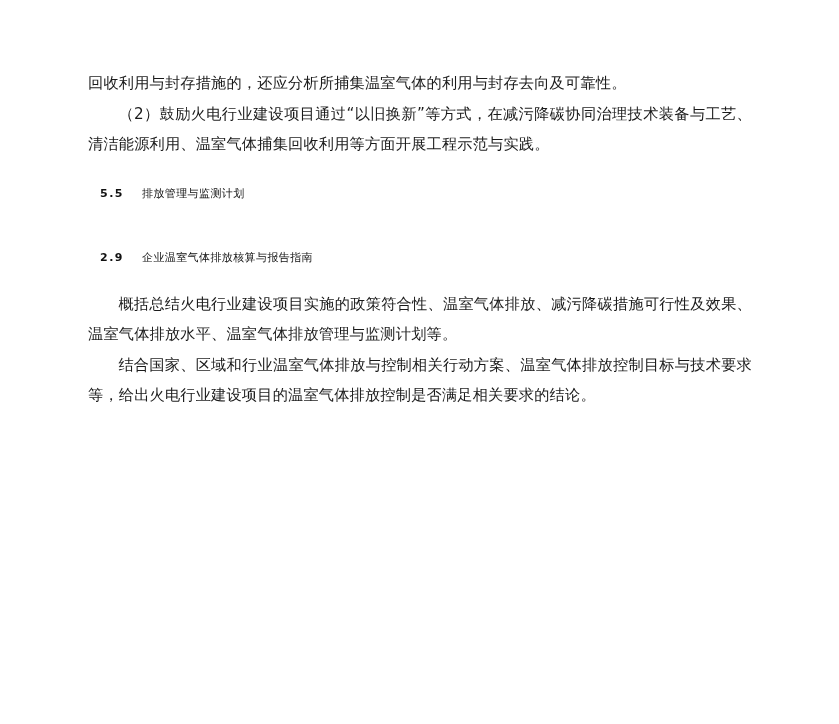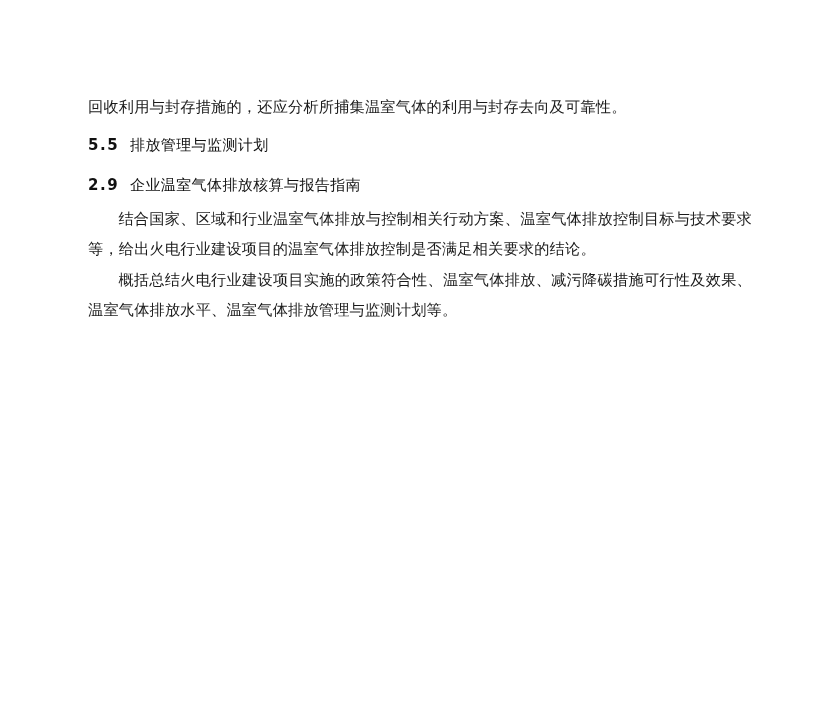--- a/index.html
+++ b/index.html
@@ -17,42 +17,42 @@
   .page {
     position: relative;
     width: 839px;
     height: 724px;
     background: #ffffff;
     box-sizing: border-box;
   }
   .content {
     position: absolute;
     left: 88px;
-    top: 92px;
+    top: 68px;
     width: 664px;
   }
   .para {
     font-size: 15.2px;
     line-height: 30.5px;
     letter-spacing: 0.2px;
     color: #1a1a1a;
     text-align: justify;
     text-justify: inter-ideograph;
     margin: 0 0 0 0;
     font-family: "DejaVu Sans", "Liberation Sans", sans-serif;
   }
   .indent {
     text-indent: 2em;
   }
   .heading {
-    font-size: 15px;
+    font-size: 11px;
     line-height: 30.5px;
     font-weight: bold;
     color: #111111;
-    margin: 0;
+    margin: 12px;
     display: flex;
     align-items: center;
   }
   .heading .num {
     display: inline-block;
     width: 42px;
     letter-spacing: 1.5px;
     font-weight: bold;
   }
   .heading .htext {
@@ -63,20 +63,21 @@
   .gap-md { height: 7px; }
 </style>
 </head>
 <body>
 
 <div class="page">
   <div class="content">
 
     <p class="para">回收利用与封存措施的，还应分析所捕集温室气体的利用与封存去向及可靠性。</p>
 
+    <p class="para indent">（2）鼓励火电行业建设项目通过“以旧换新”等方式，在减污降碳协同治理技术装备与工艺、清洁能源利用、温室气体捕集回收利用等方面开展工程示范与实践。</p>
 
     <div class="gap-md"></div>
 
     <div class="heading">
       <span class="num">5.5</span>
       <span class="htext">排放管理与监测计划</span>
     </div>
 
     <div class="gap-sm"></div>
 
@@ -85,18 +86,18 @@
 
     <div class="gap-md"></div>
 
     <div class="heading">
       <span class="num">2.9</span>
       <span class="htext">企业温室气体排放核算与报告指南</span>
     </div>
 
     <div class="gap-sm"></div>
 
+    <p class="para indent">概括总结火电行业建设项目实施的政策符合性、温室气体排放、减污降碳措施可行性及效果、温室气体排放水平、温室气体排放管理与监测计划等。</p>
+
     <p class="para indent">结合国家、区域和行业温室气体排放与控制相关行动方案、温室气体排放控制目标与技术要求等，给出火电行业建设项目的温室气体排放控制是否满足相关要求的结论。</p>
-
-    <p class="para indent">概括总结火电行业建设项目实施的政策符合性、温室气体排放、减污降碳措施可行性及效果、温室气体排放水平、温室气体排放管理与监测计划等。</p>
 
   </div>
 </div>
 
 </body></html>

